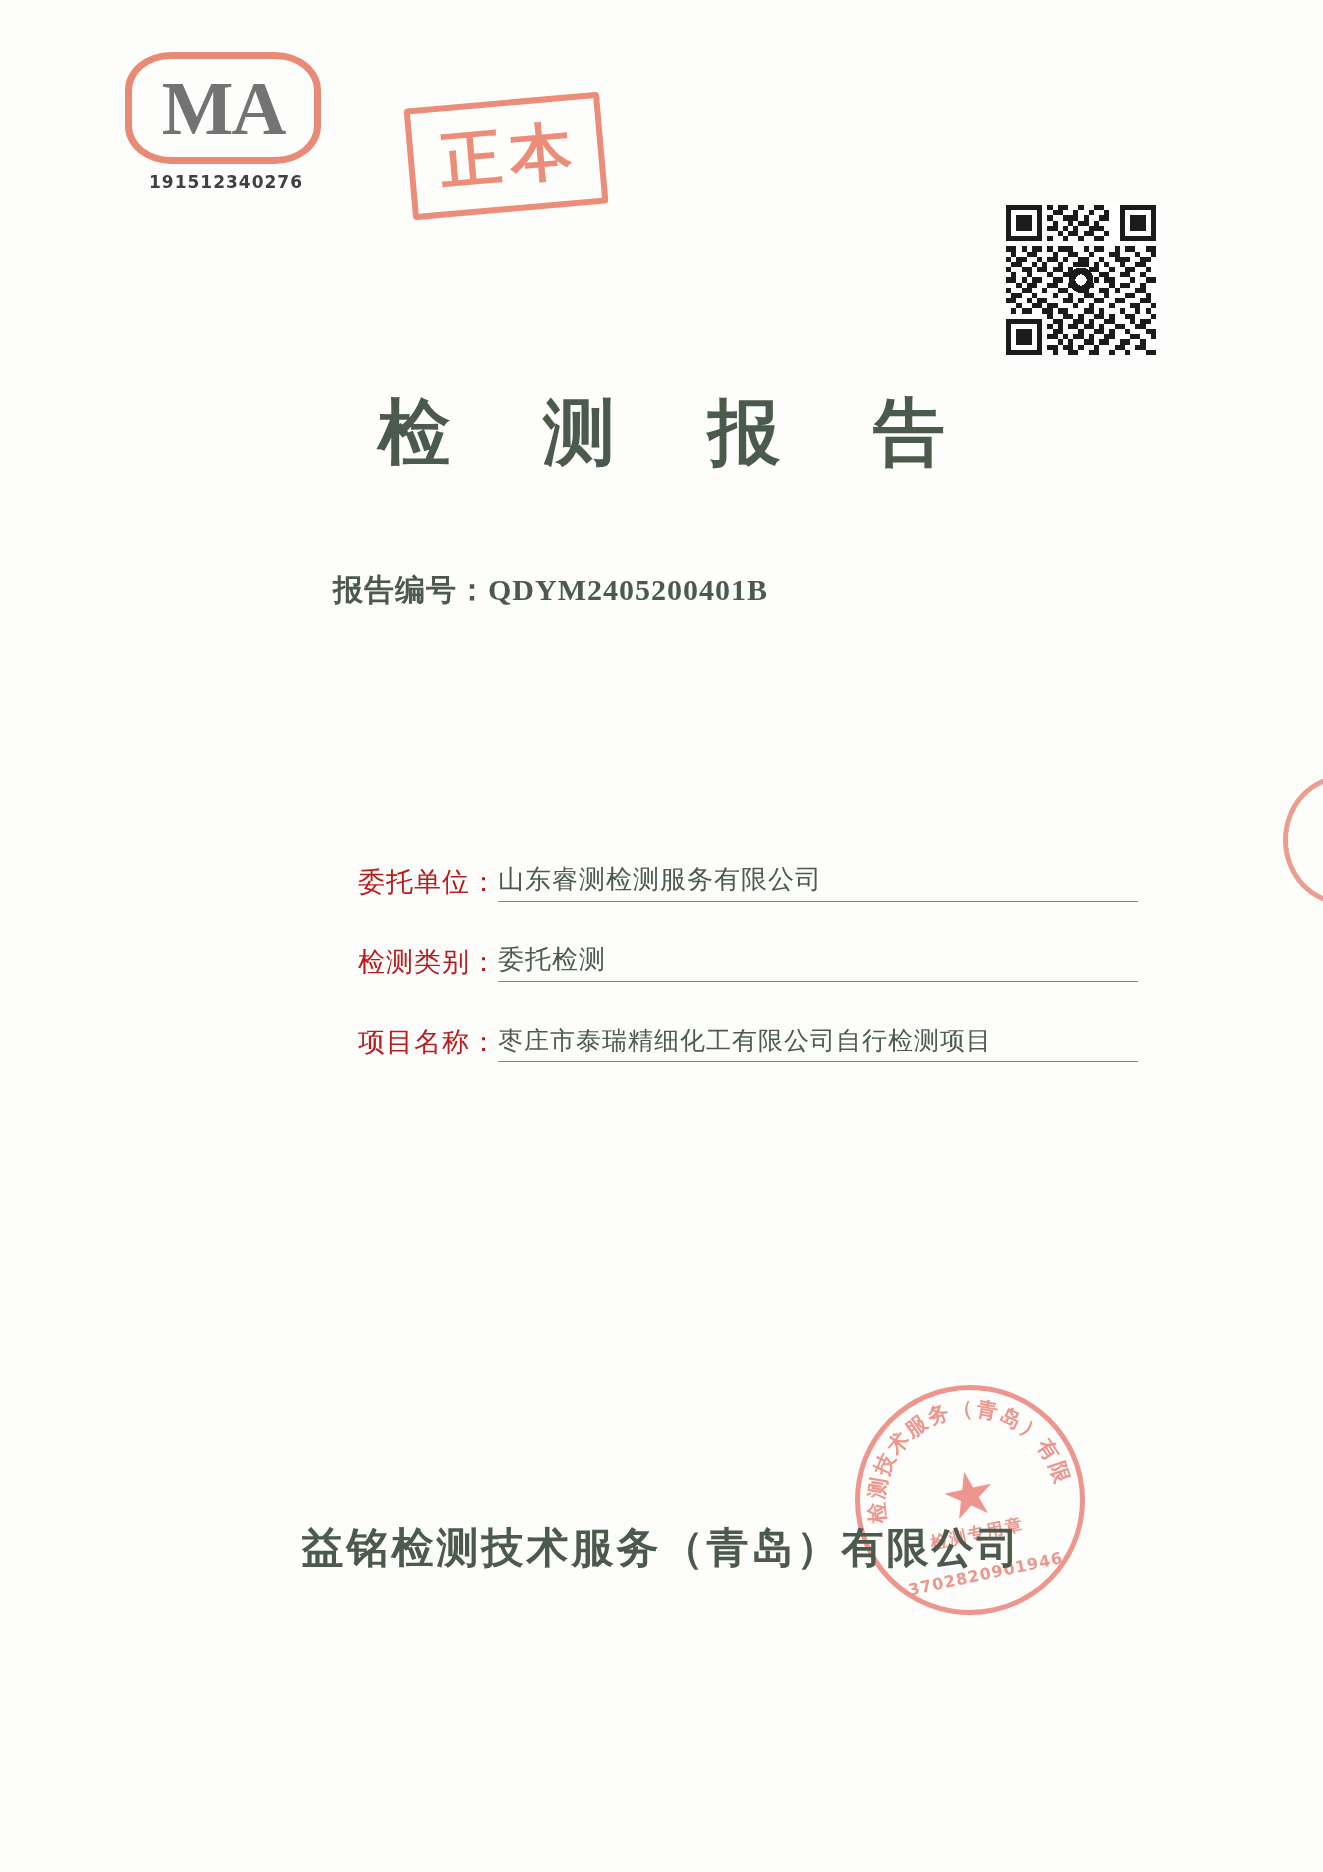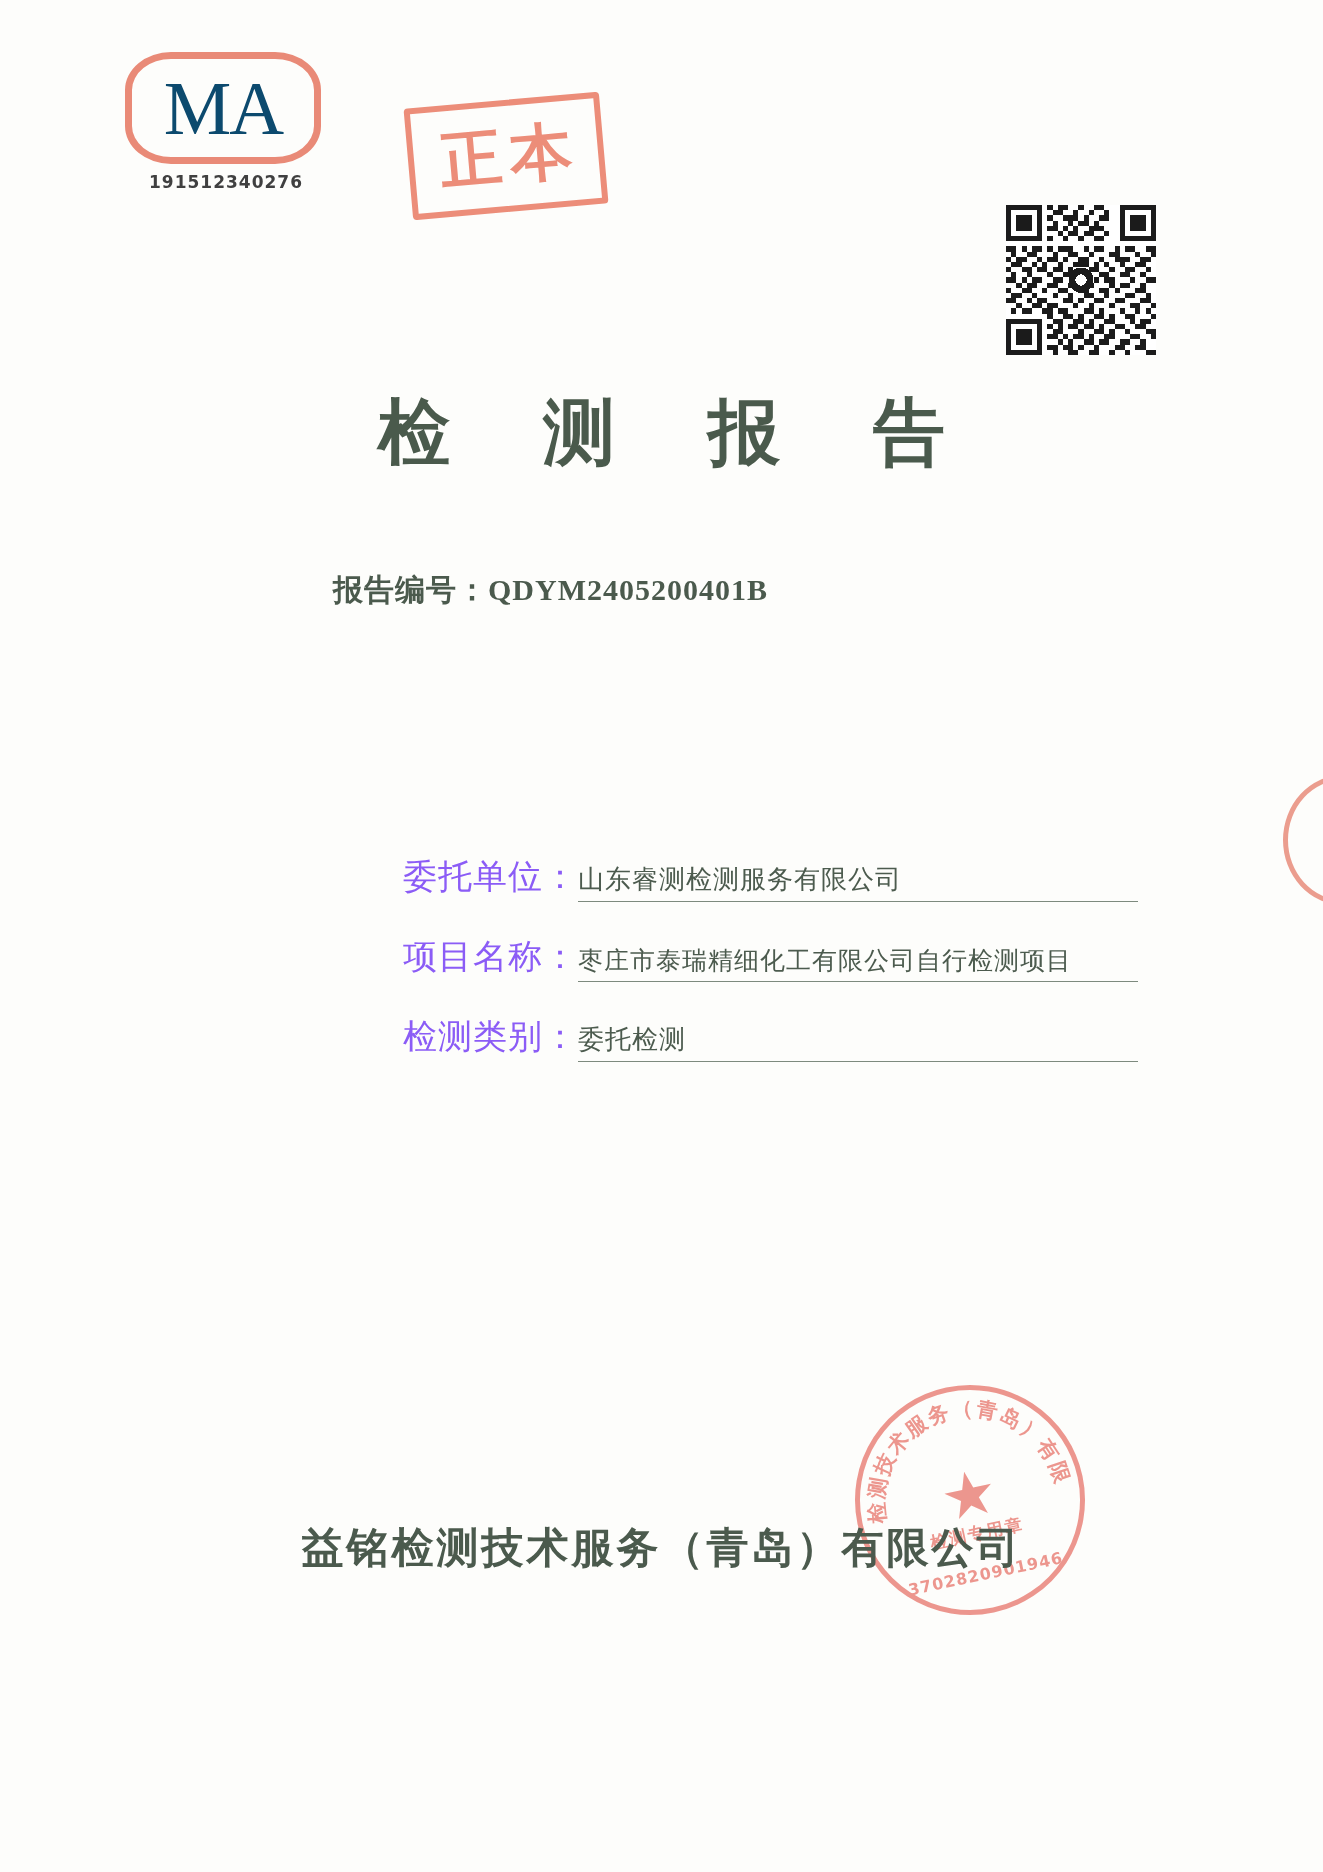--- a/index.html
+++ b/index.html
@@ -41,22 +41,22 @@
     box-sizing: border-box;
   }
   .ma-letters {
     position: absolute;
     left: 0;
     top: 10px;
     width: 196px;
     text-align: center;
     font-family: "Liberation Serif", serif;
     font-size: 76px;
-    font-weight: 400;
-    color: #0c4a6e;
+    font-weight: 700;
+    color: #737373;
     letter-spacing: -2px;
     line-height: 92px;
   }
   .ma-number {
     position: absolute;
     left: -5px;
     top: 120px;
     width: 212px;
     text-align: center;
     font-family: "DejaVu Sans", sans-serif;
@@ -144,26 +144,25 @@
     width: 780px;
   }
   .field-row {
     display: flex;
     align-items: flex-end;
     margin-bottom: 36px;
     height: 44px;
   }
   .field-label {
     font-family: "DejaVu Sans", sans-serif;
-    font-size: 34px;
-    color: #8b5cf6;
+    font-size: 27px;
+    color: #b91c1c;
     letter-spacing: 1px;
     white-space: nowrap;
     padding-bottom: 2px;
-    margin-left: 45px;
   }
   .field-value {
     flex: 1;
     border-bottom: 1.5px solid #7d8a7e;
     font-family: "DejaVu Sans", sans-serif;
     font-size: 26px;
     color: #4c5b4e;
     padding-bottom: 4px;
     letter-spacing: 1px;
     white-space: nowrap;
@@ -511,28 +510,28 @@
     <span>报告编号：</span><span>QDYM2405200401B</span>
   </div>
 
   <div class="fields">
 
     <div class="field-row">
       <span class="field-label">委托单位：</span>
       <span class="field-value">山东睿测检测服务有限公司</span>
     </div>
 
+    <div class="field-row">
+      <span class="field-label">检测类别：</span>
+      <span class="field-value">委托检测</span>
+    </div>
+
     <div class="field-row tight">
       <span class="field-label">项目名称：</span>
       <span class="field-value">枣庄市泰瑞精细化工有限公司自行检测项目</span>
-    </div>
-
-    <div class="field-row">
-      <span class="field-label">检测类别：</span>
-      <span class="field-value">委托检测</span>
     </div>
 
   </div>
 
   <div class="edge-seal">
     <div class="half"></div>
   </div>
 
   <div class="seal">
     <div class="ring"></div>

